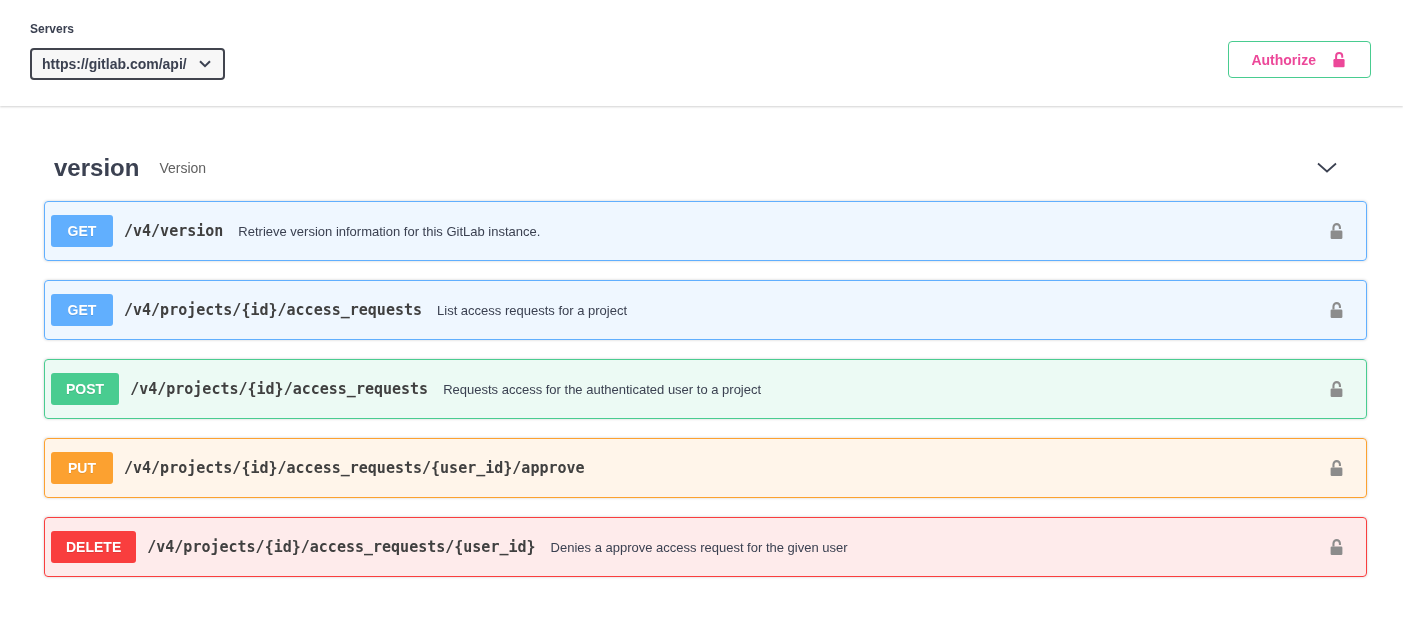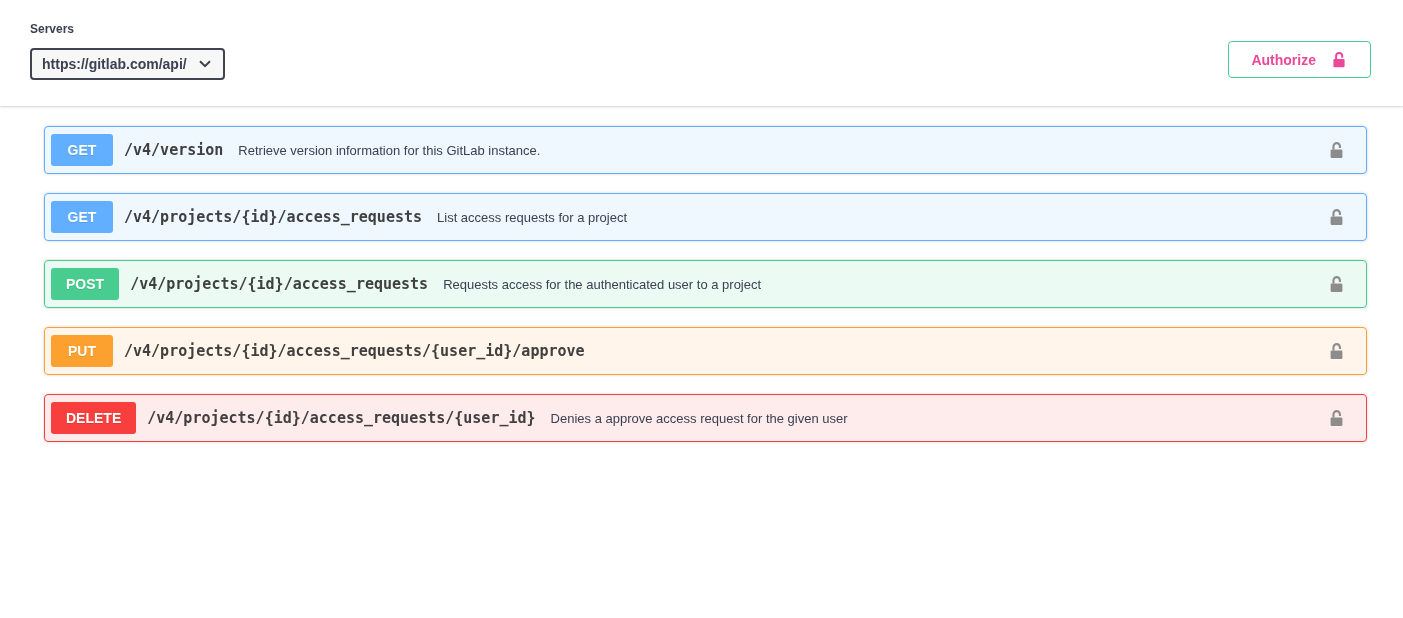--- a/index.html
+++ b/index.html
@@ -71,21 +71,21 @@
   .tag-desc {
     font-size: 14px;
     font-weight: 400;
     color: #606060;
     margin-left: 20px;
   }
   .spacer { flex: 1; }
   .chevron-icon { display: inline-flex; color: #3b4151; }
 
   .opblock {
-    height: 48px;
+    height: 60px;
     margin-bottom: 19px;
     border-radius: 4px;
     border: 1px solid;
     display: flex;
     align-items: center;
     padding: 0 18px 0 6px;
     box-shadow: 0 0 3px rgba(0,0,0,.19);
     cursor: pointer;
   }
   .m-get    { background: rgba(97,175,254,.10);  border-color: #61affe; }
@@ -164,20 +164,30 @@
     <span style="display:inline-flex">
       <svg width="18" height="19" viewBox="0 0 20 20">
           <use href="#unlock-glyph"></use>
         </svg>
     </span>
   </button>
 </div>
 
 <div class="content">
 
+  <div class="section-header">
+    <h3 class="tag-title">version</h3>
+    <span class="tag-desc">Version</span>
+    <span class="spacer"></span>
+    <span class="chevron-icon">
+      <svg width="24" height="18" viewBox="0 0 24 18">
+          <path d="M3 4.5l9 8 9-8" fill="none" stroke="#3b4151" stroke-width="1.7"></path>
+        </svg>
+    </span>
+  </div>
 
   <div class="opblock m-get">
     <span class="method-badge">GET</span>
     <span class="op-path">/v4/version</span>
     <span class="op-summary">Retrieve version information for this GitLab instance.</span>
     <button class="lock-btn">
       <span style="display:inline-flex">
         <svg width="19" height="20" viewBox="0 0 20 20">
             <use href="#unlock-glyph"></use>
           </svg>

